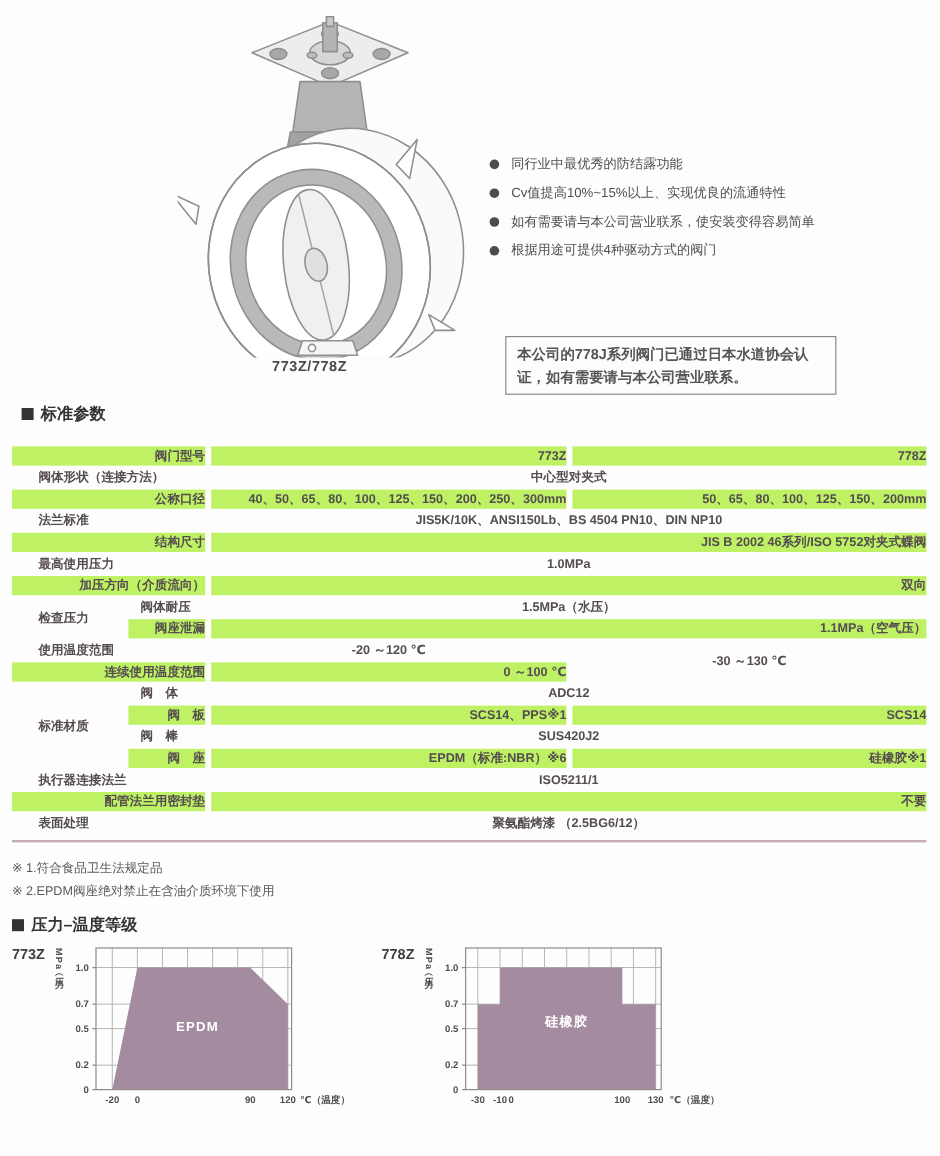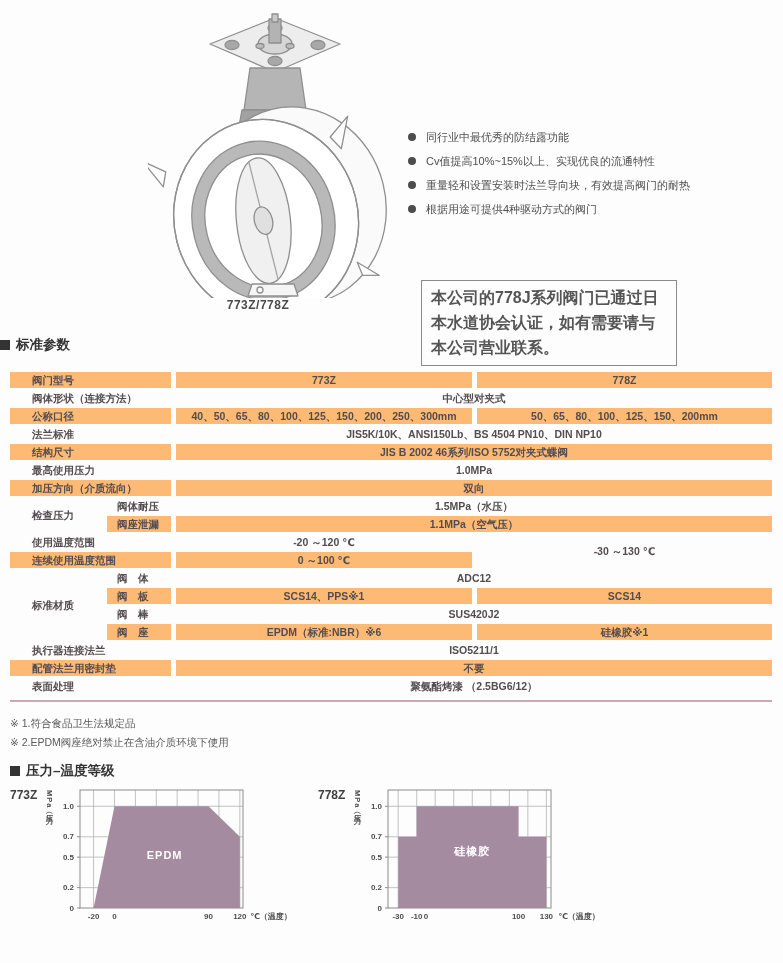--- a/index.html
+++ b/index.html
@@ -13,40 +13,40 @@
                    font-size:12px; font-weight:bold; color:#4a4a4a; letter-spacing:.5px; }
 
   
   .features { position:absolute; left:408px; top:130px; width:372px; list-style:none; }
   .features li { position:relative; padding-left:18px; margin-bottom:8px;
                  font-size:11px; line-height:1.45; color:#4e4e4e; }
   .features li .dot { position:absolute; left:0; top:3px; width:8px; height:8px;
                       border-radius:50%; background:#4c4c4c; }
 
   
-  .notice { position:absolute; left:421px; top:280px; width:256px; border:1px solid #8a8a8a;
-            padding:5px 8px 5px 9px; font-size:16px; font-weight:bold; line-height:1.55; color:#555; }
+  .notice { position:absolute; left:421px; top:280px; width:276px; border:1px solid #8a8a8a;
+            padding:5px 8px 5px 9px; font-size:12px; font-weight:bold; line-height:1.55; color:#555; }
 
   
   .section-title { position:absolute; display:flex; align-items:center; gap:6px;
                    font-size:13.5px; font-weight:bold; color:#333; }
   .section-title .sq { width:10px; height:10px; background:#333; display:inline-block; }
-  #sec1 { left:0; top:336px; }
+  #sec1 { left:18px; top:336px; }
   #sec2 { left:10px; top:762px; }
 
   
   .spec-wrap { position:absolute; left:10px; top:372px; width:762px; }
   table.spec { border-collapse:separate; border-spacing:5px 2px; table-layout:fixed;
                width:772px; margin:-2px 0 0 -5px; }
   table.spec td { height:16px; font-size:10.5px; font-weight:bold; color:#544c50;
                   text-align:center; padding:0; line-height:1.15; vertical-align:middle;
                   white-space:nowrap; overflow:hidden; }
   table.spec td.lab  { text-align:left; padding-left:22px; }
   table.spec td.sub  { text-align:left; padding-left:10px; }
-  table.spec tr.pr td { background:#fdba74; }
+  table.spec tr.pr td { background:#bef264;text-align:right; }
   table.spec td.wh { background:transparent !important; }
   .table-endline { position:absolute; left:0; top:328px; width:762px; height:2px; background:#c5acb2; }
 
   
   .footnotes { position:absolute; left:10px; top:701px; font-size:10.5px; color:#5a5a5a;margin-top:16px; }
   .footnotes div { margin-bottom:5px; }
 
   
   .chart { position:absolute; width:300px; height:165px; }
   #chart0 { left:10px;  top:784px; }
@@ -104,21 +104,21 @@
         <polygon points="104,278 146,278 150,290 100,290" fill="#f5f5f5"></polygon>
         <circle cx="112" cy="284" r="3" fill="#ffffff"></circle>
       </g>
     </svg>
     <div class="valve-caption">773Z/778Z</div>
   </div>
 
   <ul class="features">
     <li><span class="dot"></span><span>同行业中最优秀的防结露功能</span></li>
     <li><span class="dot"></span><span>Cv值提高10%~15%以上、实现优良的流通特性</span></li>
-    <li><span class="dot"></span><span>重量轻和设置安装时法兰导向块，有效提高阀门的耐热</span></li>
+    <li><span class="dot"></span><span>如有需要请与本公司营业联系，使安装变得容易简单</span></li>
     <li><span class="dot"></span><span>根据用途可提供4种驱动方式的阀门</span></li>
   </ul>
 
   <div class="notice">本公司的778J系列阀门已通过日本水道协会认证，如有需要请与本公司营业联系。</div>
 
   <div class="section-title" id="sec1">
     <span class="sq"></span>
     <span>标准参数</span>
   </div>
 

